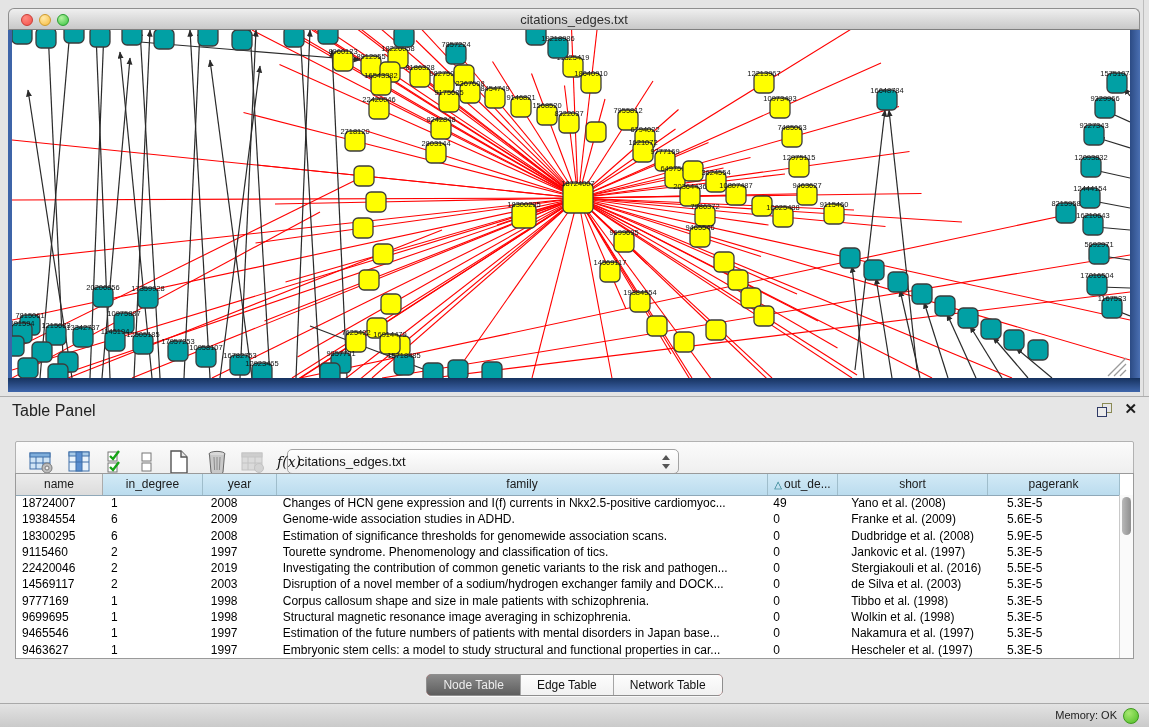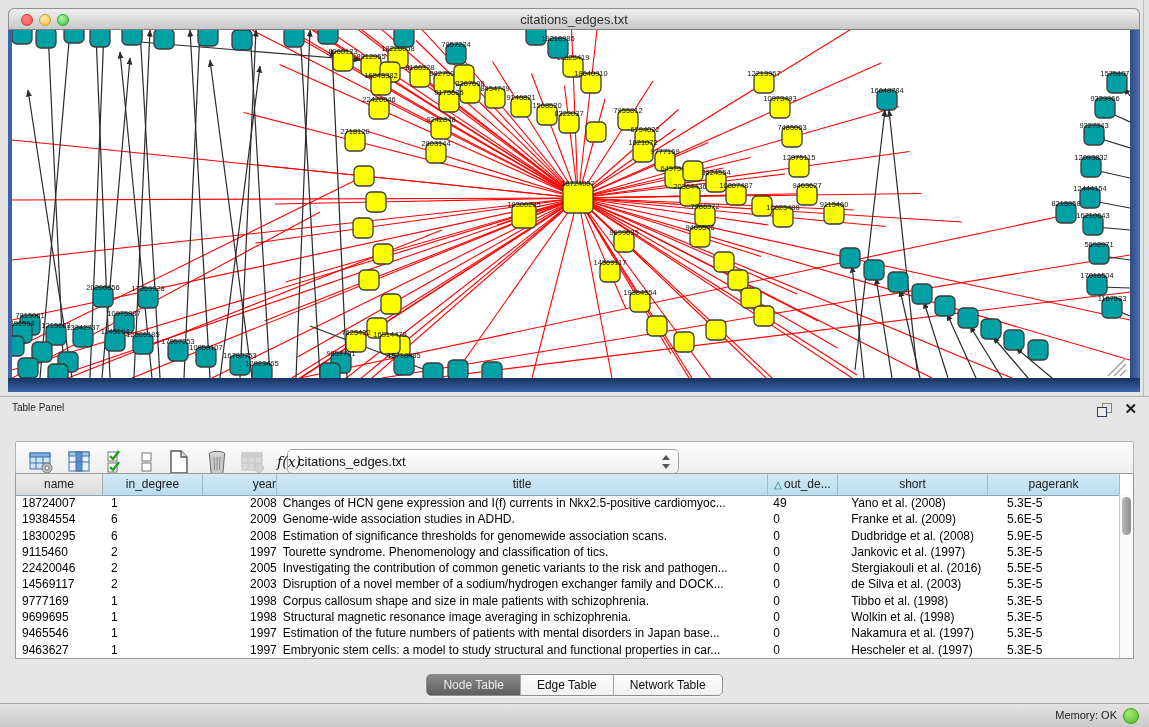--- a/index.html
+++ b/index.html
@@ -19,21 +19,21 @@
   .frame-bottom{position:absolute;left:0;right:0;bottom:0;height:14px;background:linear-gradient(180deg,#16325F,#3F66AB);}
   .net-canvas{position:absolute;left:4px;top:22px;width:1118px;height:348px;background:#FFFFFF;overflow:hidden;}
   .net-canvas svg{display:block;}
 
   
   .desk-line{position:absolute;left:1143px;top:0;width:1px;height:396px;background:#BDBDBD;}
 
   
   .table-panel{position:absolute;left:0;top:396px;width:1149px;height:331px;background:#E6E6E6;border-top:1px solid #ADADAD;}
   .panel-header{position:absolute;left:0;top:0;right:0;height:26px;}
-  .panel-title{position:absolute;left:12px;top:5px;font-size:10px;color:#222;}
+  .panel-title{position:absolute;left:12px;top:5px;font-size:16px;color:#222;}
   .panel-float{position:absolute;right:38px;top:6px;width:14px;height:13px;cursor:pointer;}
   .panel-float .sq1{position:absolute;left:5px;top:0;width:8px;height:8px;border:1px solid #8A8A55;background:transparent;}
   .panel-float .sq2{position:absolute;left:0;top:4px;width:8px;height:8px;border:1px solid #2F3A66;background:#ECECEC;}
   .panel-close{position:absolute;right:12px;top:3px;font-size:15px;font-weight:bold;color:#1C1C1C;cursor:pointer;line-height:18px;}
 
   .toolbar{position:absolute;left:15px;right:15px;top:44px;height:40px;background:linear-gradient(180deg,#FBFBFB,#ECECEC);
     border:1px solid #B2B2B2;border-radius:2px;box-sizing:border-box;}
   .tb-btn{position:absolute;top:5px;width:30px;height:30px;border:none;background:transparent;padding:1px;cursor:pointer;}
   .tb-btn svg{display:block;}
   .tb-fx{font-family:"DejaVu Serif",serif;font-style:italic;font-size:14px;color:#111;text-align:center;line-height:28px;}
@@ -48,21 +48,21 @@
   .thead{display:flex;height:21px;border-bottom:1px solid #8FA8B8;}
   .th{box-sizing:border-box;height:21px;line-height:20px;font-size:12px;color:#1A1A1A;text-align:center;
       background:linear-gradient(180deg,#D2EAF6,#BBDCEE);border-right:1px solid #9FBDCB;overflow:hidden;white-space:nowrap;cursor:pointer;}
   .th.gray{background:linear-gradient(180deg,#ECECEC,#DCDCDC);border-right:1px solid #ABABAB;}
   .sort-tri{color:#13707F;font-size:10px;margin-right:2px;}
   .tbody{position:absolute;left:0;top:21px;right:14px;bottom:0;overflow:hidden;}
   .tr{display:flex;height:16.3px;}
   .td{box-sizing:border-box;font-size:12px;line-height:16.3px;color:#000;white-space:nowrap;overflow:hidden;cursor:default;}
   .c1{width:87px;padding-left:6px;}
   .c2{width:100px;padding-left:8px;}
-  .c3{width:74px;padding-left:8px;text-align:right;}
+  .c3{width:74px;padding-left:8px;}
   .c4{width:491px;padding-left:6px;}
   .c5{width:70px;padding-left:6px;}
   .c6{width:150px;padding-left:14px;}
   .c7{width:132px;padding-left:20px;}
   .th.c1,.th.c2,.th.c3,.th.c4,.th.c5,.th.c6,.th.c7{padding-left:0;}
   .vscroll{position:absolute;right:0;top:21px;bottom:0;width:14px;background:#FAFAFA;border-left:1px solid #C9C9C9;box-sizing:border-box;}
   .vthumb{position:absolute;left:2px;top:2px;width:9px;height:38px;border-radius:5px;background:linear-gradient(90deg,#B9B9B9,#8F8F8F);cursor:pointer;}
 
   .tabs{position:absolute;left:0;right:0;top:277px;height:22px;text-align:center;}
   .seg{display:inline-flex;border:1px solid #8E8E8E;border-radius:5px;overflow:hidden;background:#ef4444;box-shadow:0 1px 0 rgba(255,255,255,.7);}
@@ -569,21 +569,21 @@
         <button class="tb-btn" style="left: 258px;">
           <div class="tb-fx">f(x)</div>
         </button>
       </div>
 
     <div class="table-wrap">
       <div class="thead" id="thead">
           <div class="th c1 gray"><span>name</span></div>
           <div class="th c2"><span>in_degree</span></div>
           <div class="th c3"><span>year</span></div>
-          <div class="th c4"><span>title</span></div>
+          <div class="th c4"><span>family</span></div>
           <div class="th c5"><span class="sort-tri">△</span><span>out_de...</span></div>
           <div class="th c6"><span>short</span></div>
           <div class="th c7"><span>pagerank</span></div>
         </div>
       <div class="tbody" id="tbody">
           <div class="tr">
             <div class="td c1">18724007</div>
             <div class="td c2">1</div>
             <div class="td c3">2008</div>
             <div class="td c4">Changes of HCN gene expression and I(f) currents in Nkx2.5-positive cardiomyoc...</div>
@@ -614,21 +614,21 @@
             <div class="td c2">2</div>
             <div class="td c3">1997</div>
             <div class="td c4">Tourette syndrome. Phenomenology and classification of tics.</div>
             <div class="td c5">0</div>
             <div class="td c6">Jankovic et al. (1997)</div>
             <div class="td c7">5.3E-5</div>
           </div>
           <div class="tr">
             <div class="td c1">22420046</div>
             <div class="td c2">2</div>
-            <div class="td c3">2005</div>
+            <div class="td c3">2019</div>
             <div class="td c4">Investigating the contribution of common genetic variants to the risk and pathogen...</div>
             <div class="td c5">0</div>
             <div class="td c6">Stergiakouli et al. (2016)</div>
             <div class="td c7">5.5E-5</div>
           </div>
           <div class="tr">
             <div class="td c1">14569117</div>
             <div class="td c2">2</div>
             <div class="td c3">2003</div>
             <div class="td c4">Disruption of a novel member of a sodium/hydrogen exchanger family and DOCK...</div>

